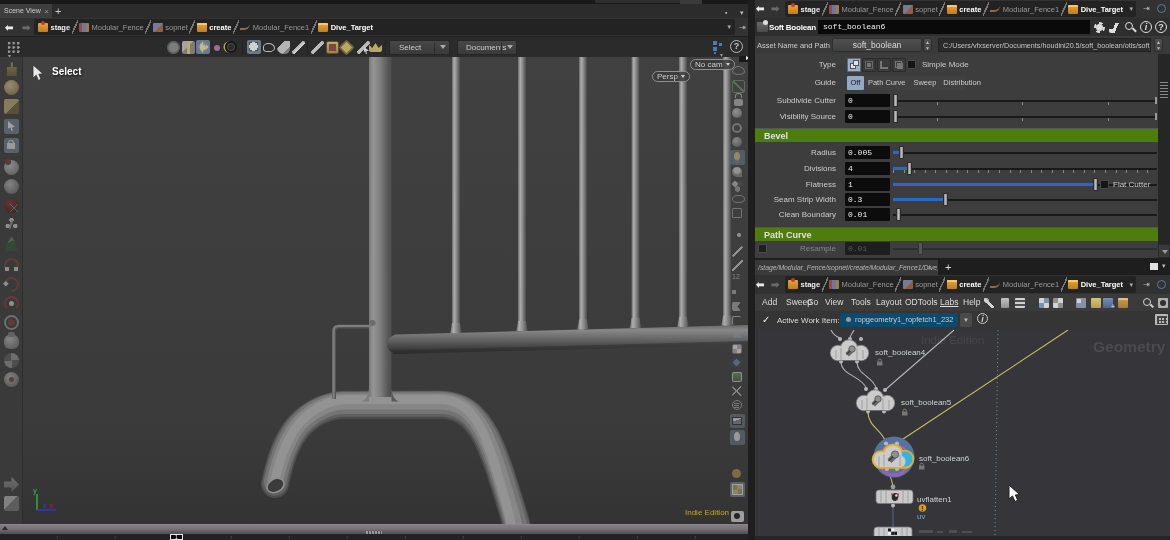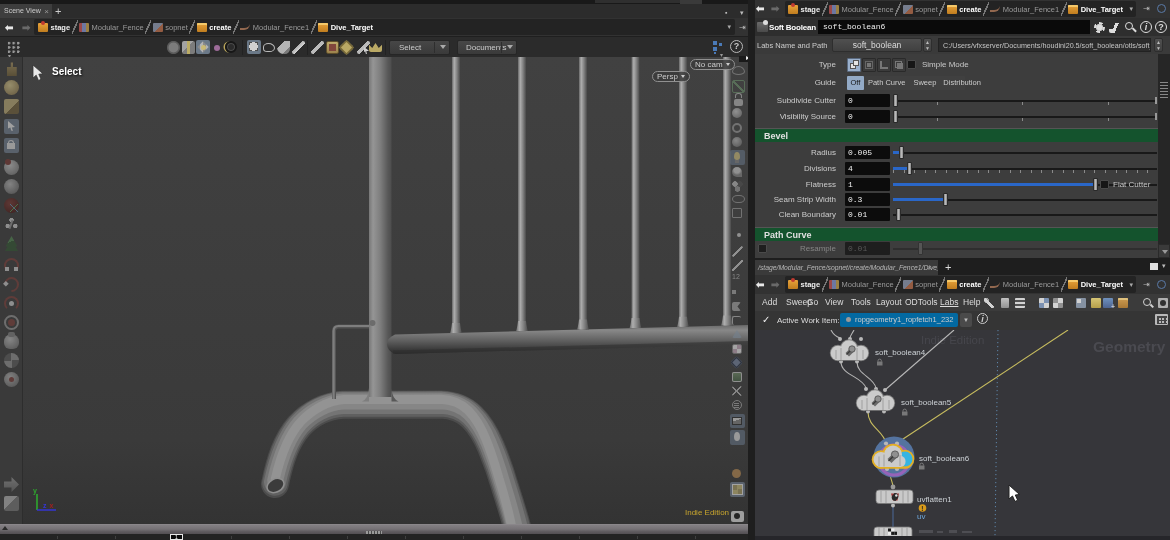--- a/index.html
+++ b/index.html
@@ -62,21 +62,21 @@
 #paramhdr { left:755px; top:18px; width:415px; height:18px; background:#2e2e2e; }
 #assetrow { left:755px; top:36px; width:415px; height:18px; background:#3a3a3a; }
 #params { left:755px; top:54px; width:403px; height:204px; background:#3d3d3d; }
 #pscroll { left:1158px; top:54px; width:12px; height:204px; background:#262626; }
 .plabel { position:absolute; right:322px; font-size:8px; color:#ccc; white-space:nowrap; }
 .pfield { position:absolute; left:90px; width:45px; height:13px; background:#0c0c0c; color:#f0f0f0; font-family:"Liberation Mono",monospace; font-size:8px; line-height:13px; padding-left:3px; border-radius:1px; }
 .ptrack { position:absolute; left:138px; width:264px; height:2px; background:#191919; }
 .pblue { position:absolute; left:138px; height:3px; background:#2a67c8; }
 .phandle { position:absolute; width:5px; height:13px; background:linear-gradient(90deg,#757575,#c2c2c2 40%,#8a8a8a); border:1px solid #2a2a2a; border-radius:1px; }
 .ptick { position:absolute; width:1px; height:3px; background:#8a8a8a; }
-.phead { position:absolute; left:0; width:403px; height:14px; background:#14532d; border-top:1px solid #555; color:#e0e0e0; font-size:9px; font-weight:bold; line-height:14px; padding-left:9px; }
+.phead { position:absolute; left:0; width:403px; height:14px; background:#4d7c0f; border-top:1px solid #555; color:#e0e0e0; font-size:9px; font-weight:bold; line-height:14px; padding-left:9px; }
 .cbx { position:absolute; width:9px; height:9px; background:#161616; border:1px solid #4a4a4a; border-radius:1px; }
 .ptext { position:absolute; font-size:8px; color:#c8c8c8; white-space:nowrap; }
 
 #nettab { left:755px; top:258px; width:415px; height:17px; background:#1e1e1e; }
 #crumbbar-r2 { left:755px; top:275px; width:415px; height:19px; background:#323232; }
 #menubar { left:755px; top:294px; width:415px; height:17px; background:#3b3b3b; }
 #awibar { left:755px; top:311px; width:415px; height:19px; background:#353535; }
 #graph { left:755px; top:330px; width:415px; height:206px; background:#36363a; }
 #netbottom { left:755px; top:536px; width:415px; height:4px; background:#26262a; }
 .menu { position:absolute; top:0; color:#ddd; font-size:8.5px; line-height:17px; }
@@ -418,21 +418,21 @@
   <div class="abs" style="left:354px;top:5px;width:12px;height:10px;background:linear-gradient(115deg,transparent 40%,#ddd 40%,#ddd 60%,transparent 60%);">
         <div style="position:absolute;left:0;top:6px;width:5px;height:4px;background:#ddd;border-radius:0 0 2px 2px;"></div>
       </div>
   <div class="abs" style="left:370px;top:4px;width:8px;height:8px;border:1.5px solid #ddd;border-radius:50%;">
         <div style="position:absolute;left:6px;top:6px;width:5px;height:1.5px;background:#ddd;transform:rotate(45deg);"></div>
       </div>
   <div class="abs" style="left:385px;top:3px;width:12px;height:12px;border:1.5px solid #ddd;border-radius:50%;color:#ddd;font-size:9px;font-weight:bold;text-align:center;line-height:11px;font-style:italic;">i</div>
   <div class="abs" style="left:400px;top:3px;width:12px;height:12px;border:1.5px solid #ddd;border-radius:50%;color:#ddd;font-size:9px;font-weight:bold;text-align:center;line-height:11px;">?</div>
 </div>
 <div id="assetrow" class="abs">
-  <div class="abs" style="left:2px;top:5px;font-size:7.5px;color:#ccc;">Labs Name and Path</div>
+  <div class="abs" style="left:2px;top:5px;font-size:7.5px;color:#ccc;">Asset Name and Path</div>
   <div class="abs" style="left:77px;top:2px;width:90px;height:14px;background:linear-gradient(#505050,#404040);border:1px solid #2e2e2e;border-radius:2px;color:#ddd;font-size:8.5px;line-height:12px;text-align:center;">soft_boolean</div>
   <div class="abs" style="left:168px;top:2px;width:9px;height:14px;background:linear-gradient(#505050,#404040);border:1px solid #2e2e2e;border-radius:2px;color:#bbb;font-size:5px;line-height:6px;text-align:center;">▲<br>▼</div>
   <div class="abs" style="left:183px;top:2px;width:213px;height:14px;background:#2b2b2b;border:1px solid #222;color:#c4c4c4;font-size:7.2px;line-height:13px;padding-left:4px;white-space:nowrap;overflow:hidden;">C:/Users/vfxserver/Documents/houdini20.5/soft_boolean/otls/soft_...</div>
   <div class="abs" style="left:399px;top:2px;width:9px;height:14px;background:linear-gradient(#505050,#404040);border:1px solid #2e2e2e;border-radius:2px;color:#bbb;font-size:5px;line-height:6px;text-align:center;">▲<br>▼</div>
 </div>
 <div id="params" class="abs">
 
   <div class="plabel" style="top:6px;">Type</div>
   <div class="abs" style="left:92px;top:4px;width:14px;height:14px;background:#9ab0cc;border:1px solid #5a6a80;border-radius:1px;">
         <div style="position:absolute;left:2px;top:4px;width:6px;height:6px;background:#e4e4e4;border:1px solid #555;"></div>
@@ -599,21 +599,21 @@
   <div class="mic" style="left:388px;border:1.5px solid #ddd;border-radius:50%;width:8px;height:8px;">
         <div style="position:absolute;left:6px;top:6px;width:4px;height:1.5px;background:#ddd;transform:rotate(45deg);"></div>
       </div>
   <div class="mic" style="left:403px;background:#b8b8b8;">
         <div style="position:absolute;left:2px;top:2px;width:6px;height:6px;background:#333;border-radius:50%;"></div>
       </div>
 </div>
 <div id="awibar" class="abs">
   <div class="abs" style="left:7px;top:3px;color:#eee;font-size:10px;">✓</div>
   <div class="abs" style="left:22px;top:5px;color:#ddd;font-size:8px;">Active Work Item:</div>
-  <div class="abs" style="left:85px;top:2px;width:118px;height:14px;background:#0369a1;border-radius:2px;color:#ccc;font-size:8px;line-height:14px;"><span style="display:inline-block;width:5px;height:5px;border-radius:50%;background:#999;margin:0 4px 0 6px;"></span><span style="font-size:7.5px;">ropgeometry1_ropfetch1_232</span></div>
+  <div class="abs" style="left:85px;top:2px;width:118px;height:14px;background:#0c4a6e;border-radius:2px;color:#ccc;font-size:8px;line-height:14px;"><span style="display:inline-block;width:5px;height:5px;border-radius:50%;background:#999;margin:0 4px 0 6px;"></span><span style="font-size:7.5px;">ropgeometry1_ropfetch1_232</span></div>
   <div class="abs" style="left:205px;top:2px;width:12px;height:14px;background:#4a4a4a;border-radius:2px;color:#bbb;font-size:6px;text-align:center;line-height:14px;">▼</div>
   <div class="abs" style="left:222px;top:2px;width:11px;height:11px;border:1.5px solid #ccc;border-radius:50%;color:#ccc;font-size:9px;font-weight:bold;text-align:center;line-height:10px;font-style:italic;">i</div>
   <div class="abs" style="left:400px;top:3px;width:13px;height:11px;background:#b8b8b8;border-radius:1px;">
         <div style="position:absolute;left:1.5px;top:1.5px;width:10px;height:8px;background:repeating-linear-gradient(90deg,#444 0 1.5px,transparent 1.5px 3.5px),repeating-linear-gradient(#444 0 1.5px,transparent 1.5px 3.5px);"></div>
       </div>
 </div>
 <div id="graph" class="abs">
 <svg width="415" height="206" style="position:absolute;left:0;top:0;">
 <defs>
   <g id="cloud">

